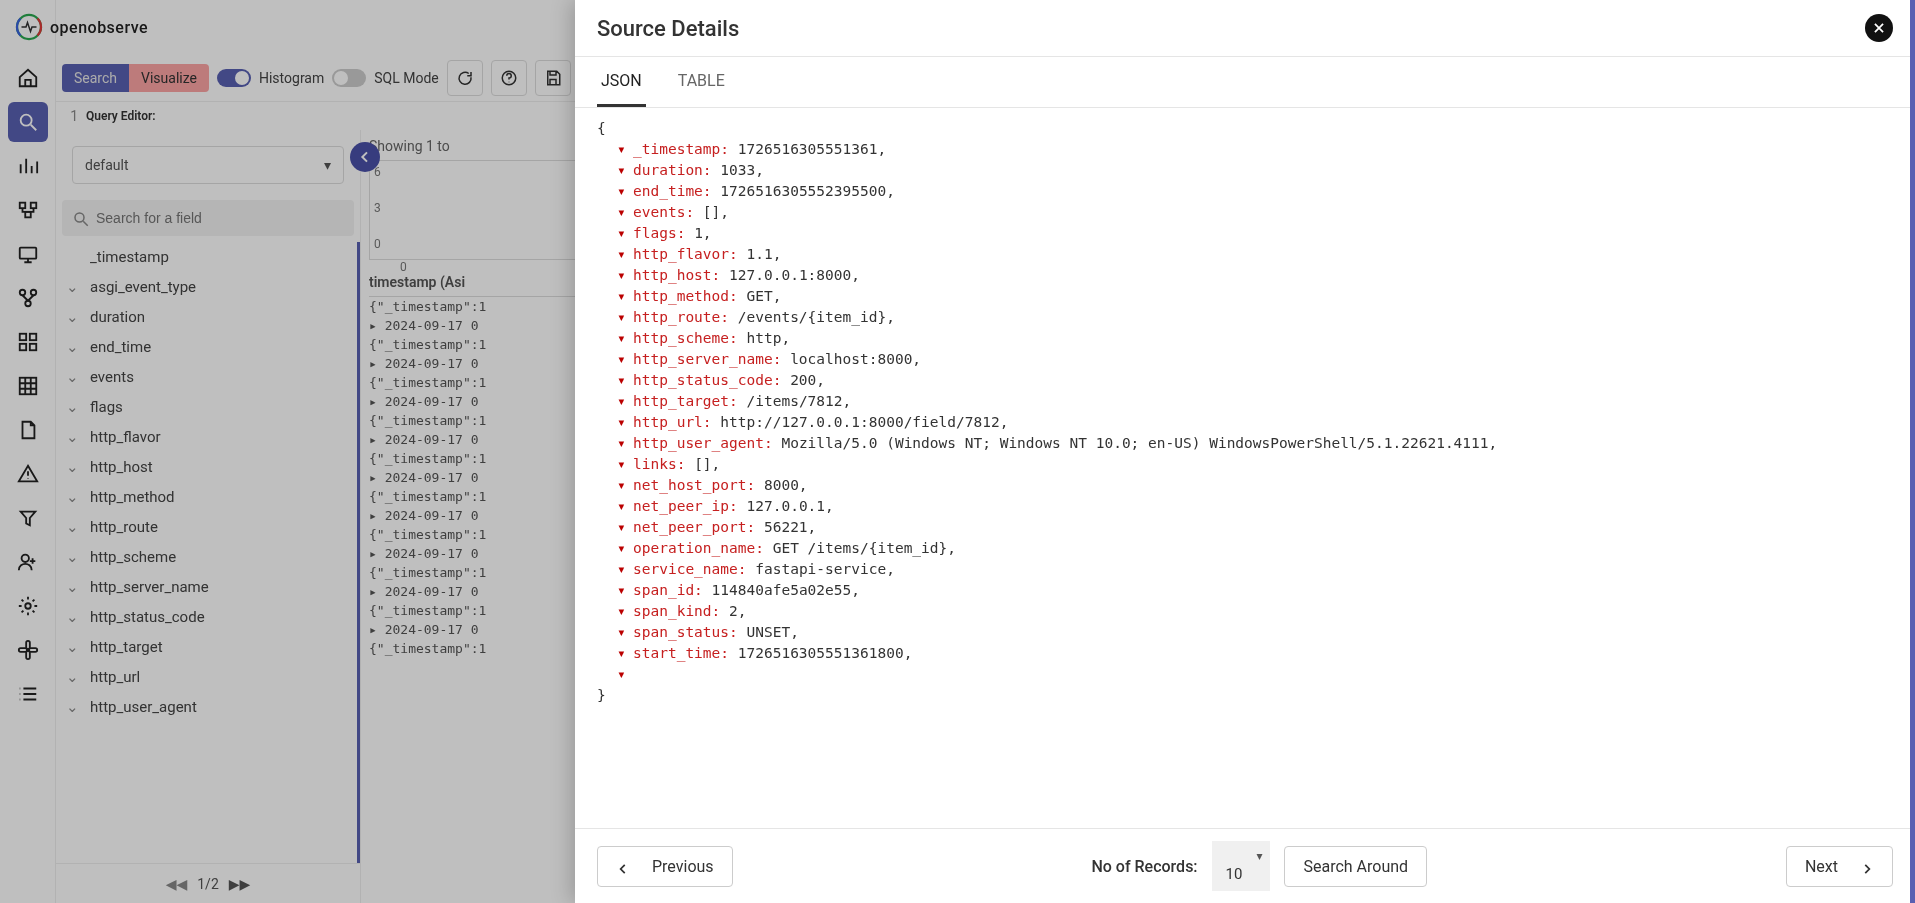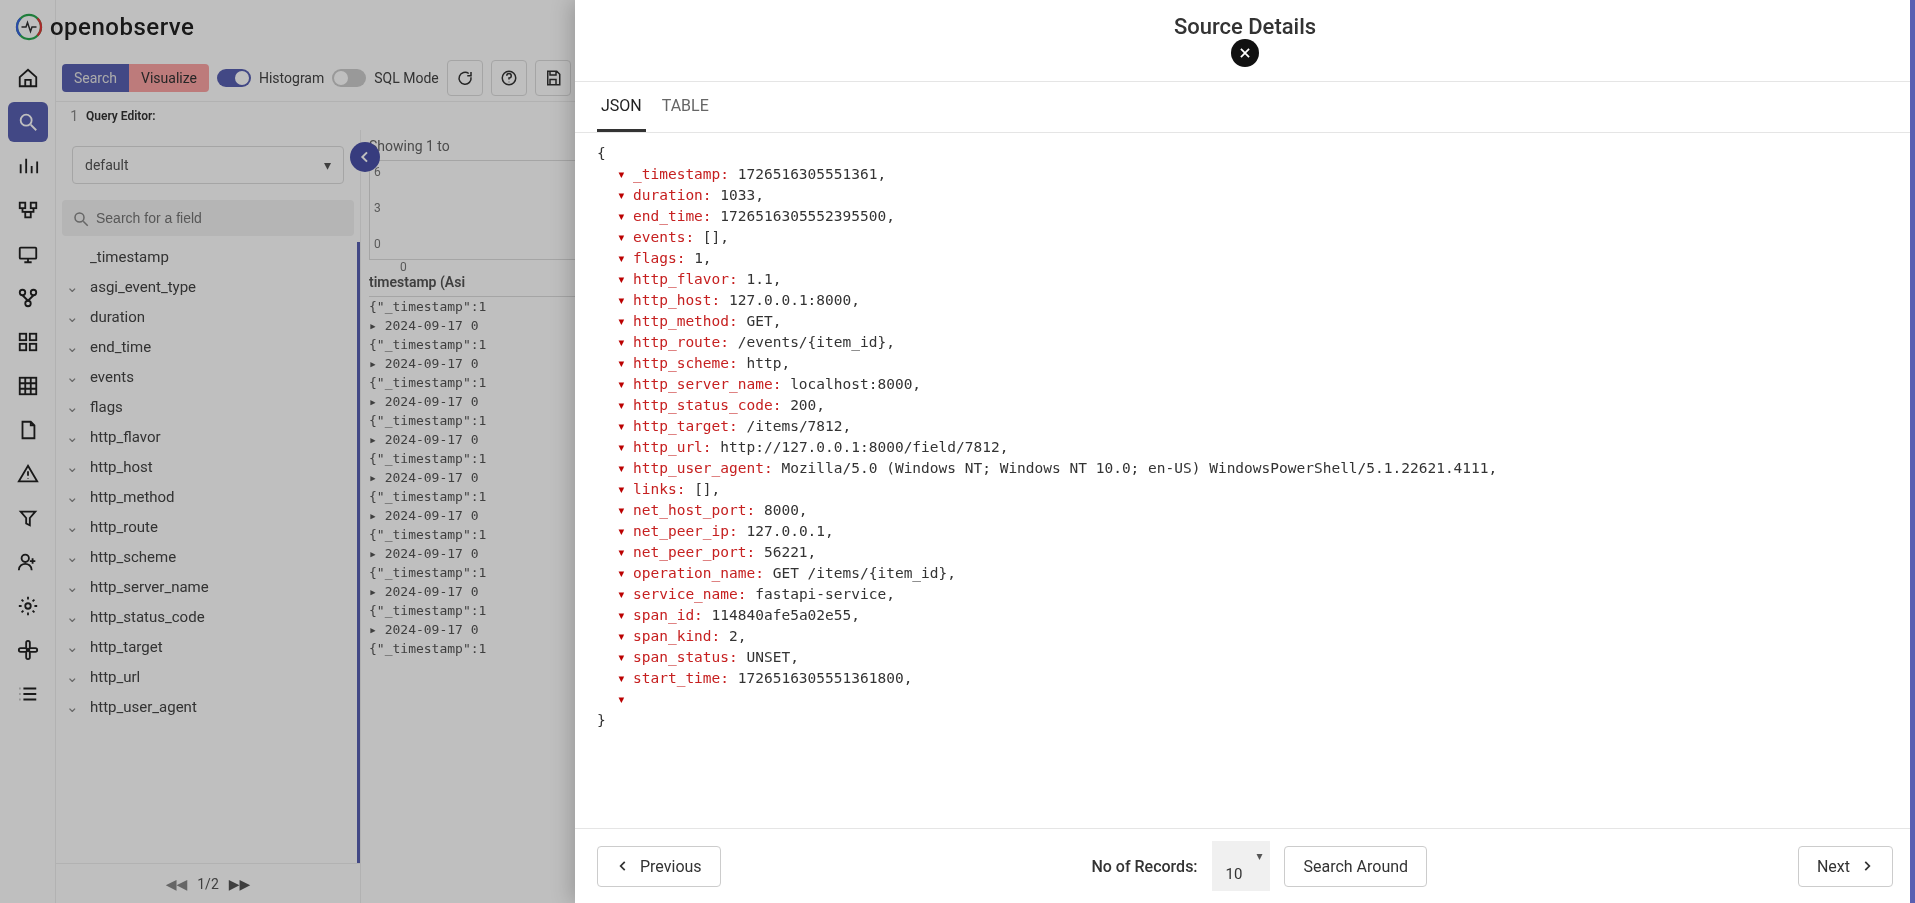--- a/index.html
+++ b/index.html
@@ -34,21 +34,21 @@
     display: flex; align-items: center; justify-content: center;
     margin: 2px 0;
     border-radius: 6px;
     cursor: pointer;
   }
   .rail-icon.active { background: #5960b2; color: #fff; }
   .rail-icon svg { width: 22px; height: 22px; stroke: #222; fill: none; stroke-width: 2; }
   .rail-icon.active svg { stroke: #fff; }
   
   .main-col { flex: 1; display: flex; flex-direction: column; }
-  .brand { display: flex; align-items: center; gap: 6px; font-size: 24px; font-weight: 500; position: absolute; top: 12px; left: 14px; z-index: 2;}
+  .brand { display: flex; align-items: center; gap: 6px; font-size: 16px; font-weight: 500; position: absolute; top: 12px; left: 14px; z-index: 2;}
   .brand-logo { width: 30px; height: 30px; }
   .brand-text { letter-spacing: .5px; color:#222;}
   .subbar { height: 48px; display: flex; align-items: center; padding: 0 6px; gap: 8px; border-bottom: 1px solid #eee; }
   .seg-toggle { display: flex; border-radius: 4px; overflow: hidden; }
   .seg-btn { padding: 6px 12px; font-size: 14px; background: #fca5a5; cursor: pointer; }
   .seg-btn.active { background: #5960b2; color: #e5e5e5; }
   .switch { width: 34px; height: 18px; background: #5960b2; border-radius: 10px; position: relative; display:inline-block;}
   .switch.off { background: #ccc; }
   .switch::after { content:""; position:absolute; width:14px; height:14px; border-radius:50%; background:#fff; top:2px; left:2px;}
   .switch.on::after { left: 18px; }
@@ -85,34 +85,34 @@
   
   .modal {
     position:absolute; top:0; right:0; bottom:0;
     width: 1340px;
     background:#fff;
     z-index: 20;
     display:flex; flex-direction:column;
     box-shadow: -4px 0 20px rgba(0,0,0,.2);
   }
   .modal-border { position:absolute; right:0; top:0; bottom:0; width:5px; background:#5960b2;}
-  .modal-head { display:flex; align-items:center; justify-content:space-between; padding:14px 22px; border-bottom:1px solid #e5e5e5;flex-direction:column;}
+  .modal-head { display:flex; align-items:center; justify-content:space-between; padding:14px 22px; border-bottom:1px solid #e5e5e5;}
   .modal-title { font-size:22px; font-weight:500; color:#333;}
   .close-btn { width:28px; height:28px; border-radius:50%; background:#111; color:#fff; display:flex; align-items:center; justify-content:center; cursor:pointer; font-size:18px;}
-  .tabs { display:flex; gap:12px; padding:0 22px; border-bottom:1px solid #e5e5e5;}
+  .tabs { display:flex; gap:28px; padding:0 22px; border-bottom:1px solid #e5e5e5;}
   .tab { padding:14px 4px; font-size:16px; color:#666; cursor:pointer; border-bottom:3px solid transparent;}
   .tab.active { color:#222; border-bottom-color:#333;}
   .json-view { flex:1; overflow:auto; padding:10px 22px; font-family: ui-monospace, Menlo, Consolas, monospace; font-size:14.5px; line-height:1.45;}
   .jbrace { color:#333; }
   .jline { display:flex; align-items:flex-start; gap:6px; padding-left:20px;}
   .jcaret { color:#b00; width:10px; user-select:none;}
   .jkey { color:#c62020; }
   .jval { color:#333; }
   .modal-foot { display:flex; align-items:center; justify-content:space-between; padding:12px 22px; border-top:1px solid #e5e5e5;}
-  .foot-btn { display:flex; align-items:center; gap:10px; padding:10px 18px; border:1px solid #ccc; border-radius:4px; font-size:16px; cursor:pointer; background:#fff;}
+  .foot-btn { display:flex; align-items:flex-end; gap:22px; padding:10px 18px; border:1px solid #ccc; border-radius:4px; font-size:16px; cursor:pointer; background:#fff;}
   .foot-mid { display:flex; align-items:center; gap:14px;}
   .rec-label { font-size:16px; color:#333; font-weight:500;}
   .rec-select { padding:24px 28px 8px 14px; background:#f0f0f0; border-radius:0; font-size:15px; position:relative;}
   .rec-select::after { content:"▾"; position:absolute; right:8px; top:8px; color:#555; font-size:12px;}
 </style>
 </head>
 <body>
 
 <div class="brand">
   <svg class="brand-logo" viewBox="0 0 40 40">

